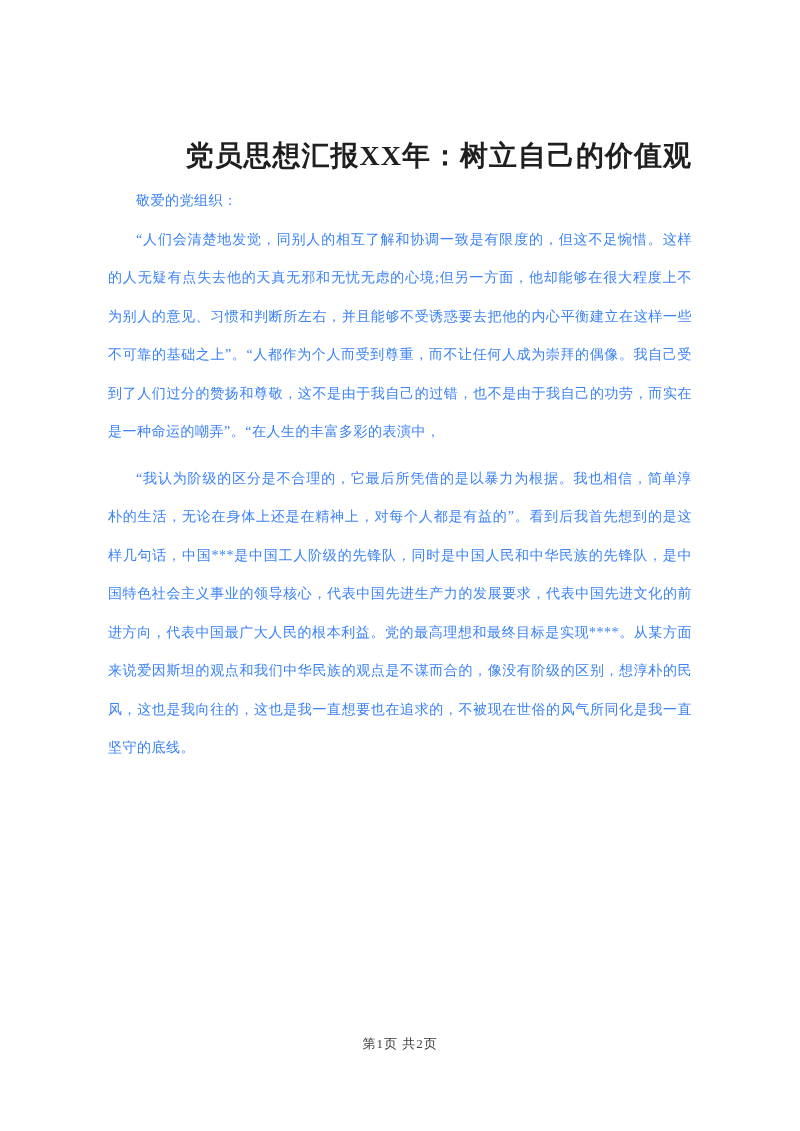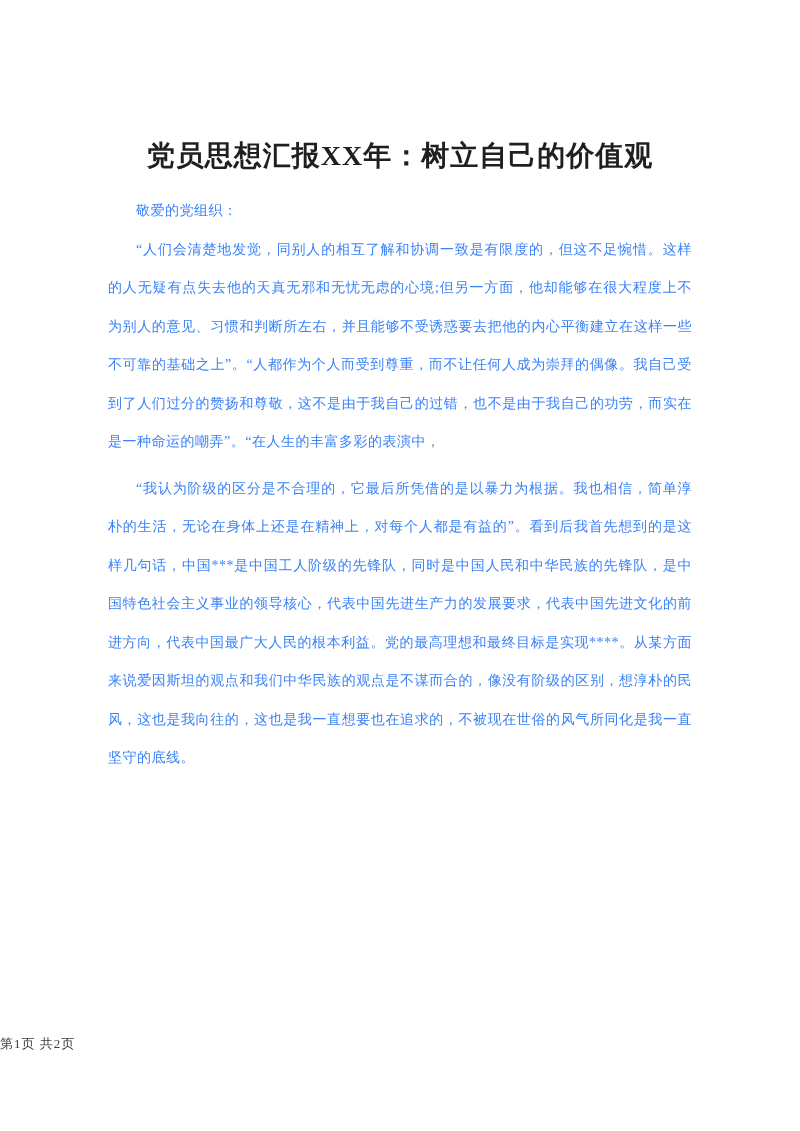--- a/index.html
+++ b/index.html
@@ -14,24 +14,24 @@
     margin: 0 auto;
     background: #ffffff;
     overflow: hidden;
     font-family: "Liberation Serif", "DejaVu Serif", serif;
     color: #3d3d3d;
   }
   .content {
     padding: 138px 108px 0 108px;
   }
   .doc-title {
-    margin: 0 0 18px 0;
+    margin: 0 0 8px 0;
     font-size: 28px;
     font-weight: bold;
-    text-align: center;
+    text-align: right;
     color: #1f1f1f;
     letter-spacing: 1px;
     line-height: 1.3;
     font-family: "Liberation Serif", "DejaVu Serif", serif;
   }
   .body-text p {
     margin: 0 0 8px 0;
     font-size: 14px;
     line-height: 38.5px;
     text-align: justify;
@@ -40,21 +40,21 @@
     letter-spacing: 0.5px;
   }
   .body-text p.salutation {
     margin-bottom: 0;
   }
   .footer {
     position: absolute;
     left: 0;
     bottom: 78px;
     width: 100%;
-    text-align: left;
+    text-align: center;
     font-size: 13px;
     color: #3d3d3d;
     letter-spacing: 1px;
   }
 </style>
 </head>
 <body>
 
 <div class="page">
   <div class="content">

